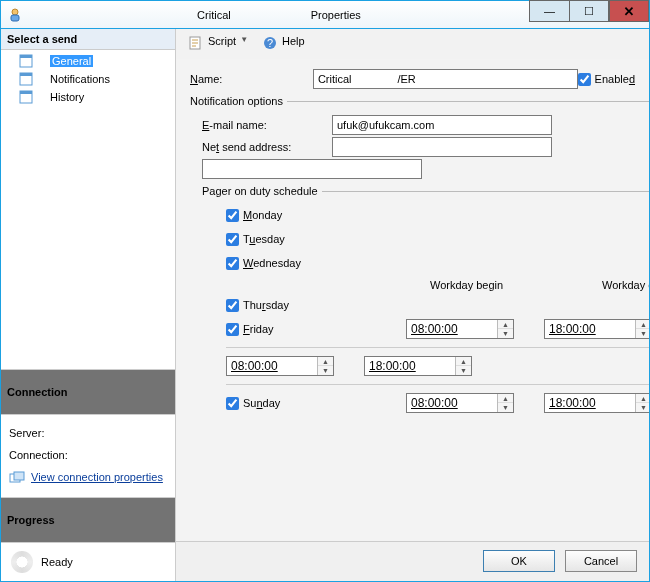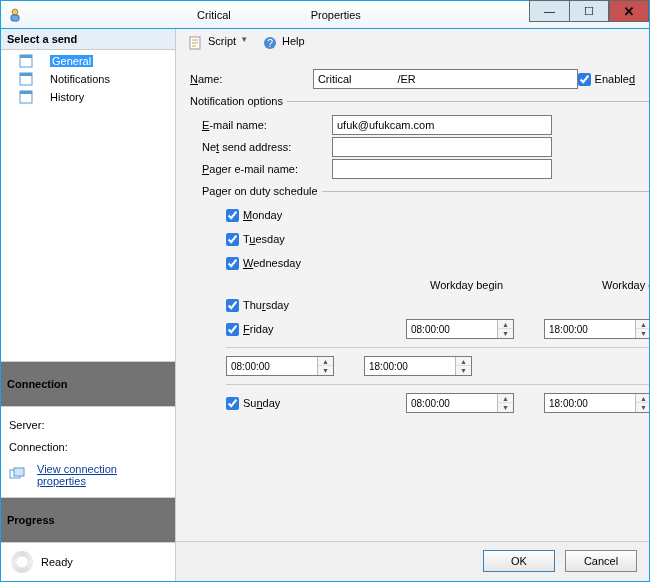--- a/index.html
+++ b/index.html
@@ -19,21 +19,21 @@
   .sidehdr { background:#e6eef7; padding:4px 6px; font-weight:bold; border-bottom:1px solid #ccc; }
   .navlist { padding:2px 0; flex:0 0 auto; }
   .navitem { display:flex; align-items:center; padding:1px 17px; gap:16px; cursor:default;}
   .navitem.sel .navlabel { background:#3399ff; color:#fff; padding:0 2px;}
   .navicon { width:16px; height:16px; display:inline-flex; align-items:center; justify-content:center;}
   .spacer { flex:1; }
   .sidesection { background:#737373; padding:16px 6px; font-weight:bold; border-top:1px solid #ccc; border-bottom:1px solid #ccc;}
   .sidebody { padding:6px 8px 10px 8px; font-size:11px; color:#000;}
   .sidebody .lbl { margin:6px 0 10px 0;}
   .link { color:#0a3e9b; text-decoration:underline; cursor:pointer;}
-  .linkrow { display:flex; align-items:center; gap:12px; margin-top:4px;}
+  .linkrow { display:flex; align-items:flex-start; gap:6px; margin-top:4px;}
   .progressrow { display:flex; align-items:center; gap:8px; padding:8px 10px;}
   .spinner {
     width:22px;height:22px;border-radius:50%;
     background: radial-gradient(circle,#fff 35%,transparent 36%),conic-gradient(#ddd,#eee,#ddd,#eee,#ddd);
   }
   .main { flex:1; background:#f3f3f3; display:flex; flex-direction:column; min-width:0;}
   .toolbar { height:30px; display:flex; align-items:center; gap:6px; padding:0 8px; background:#f2f2f2;}
   .tbtn { display:flex; gap:4px; padding:2px 4px; cursor:default;}
   .drop { font-size:8px; color:#555;}
   .content { flex:1; padding:10px 14px 6px 14px; overflow:hidden;}
@@ -46,21 +46,21 @@
   fieldset legend { padding:0 4px 0 0; color:#000;}
   .opts { padding-left:12px;}
   .optsrow { display:flex; align-items:center; margin:2px 0;}
   .optsrow .cap2 { width:130px;}
   .optsrow input.tb { flex:0 0 220px;}
   .days { padding-left:24px;}
   .dayrow { display:flex; align-items:center; height:24px;}
   .dayrow .daychk { width:180px; display:flex; align-items:center; gap:4px;}
   .timegrp { display:flex; gap:30px; align-items:center;}
   .timebox { display:flex; align-items:center; border:1px solid #7a7a7a; background:#fff; height:20px;}
-  .timebox input { border:none; width:90px; height:18px; padding:0 4px; font-size:10px; outline:none;}
+  .timebox input { border:none; width:90px; height:18px; padding:0 4px; font-size:12px; outline:none;text-decoration:underline;}
   .spin { width:16px; display:flex; flex-direction:column; border-left:1px solid #bbb;}
   .spin div { height:9px; display:flex; align-items:center; justify-content:center; font-size:7px; color:#555; background:#f5f5f5; border-bottom:1px solid #ddd; cursor:default;}
   .spin div:last-child{border-bottom:none;}
   .tlabels { display:flex; padding-left:204px; gap:62px; margin:4px 0 2px 0;}
   .tlabels span{ width:110px;}
   .hr { border-top:1px solid #ccc; margin:6px 0;}
   .footer { height:40px; border-top:1px solid #ccc; padding:8px 12px; display:flex; justify-content:flex-end; gap:10px; background:#f0f0f0;}
   .btn { width:72px; height:22px; border:1px solid #888; background:linear-gradient(#fdfdfd,#e6e6e6); cursor:default; display:flex; align-items:center; justify-content:center;}
   .btn.def { border:1px solid #3c7fb1;}
   .und { text-decoration: underline; text-decoration-style: solid; }
@@ -174,21 +174,20 @@
           <div class="opts">
             <div class="optsrow">
               <span class="cap2"><span class="und">E</span>-mail name:</span>
               <input type="text" class="tb" value="ufuk@ufukcam.com" style="">
             </div>
             <div class="optsrow">
               <span class="cap2">Ne<span class="und">t</span> send address:</span>
               <input type="text" class="tb" value="" style="">
             </div>
             <div class="optsrow">
-              <span class="cap2"><span class="und">P</span>ager e-mail name:</span>
               <input type="text" class="tb" value="" style="">
             </div>
 
             <fieldset>
               <legend>Pager on duty schedule</legend>
               <div class="days">
                 <div class="dayrow">
                     <label class="daychk">
                       <input type="checkbox" checked="" style="">
                       <span class="daylabel"><span class="u">M</span>onday</span>

